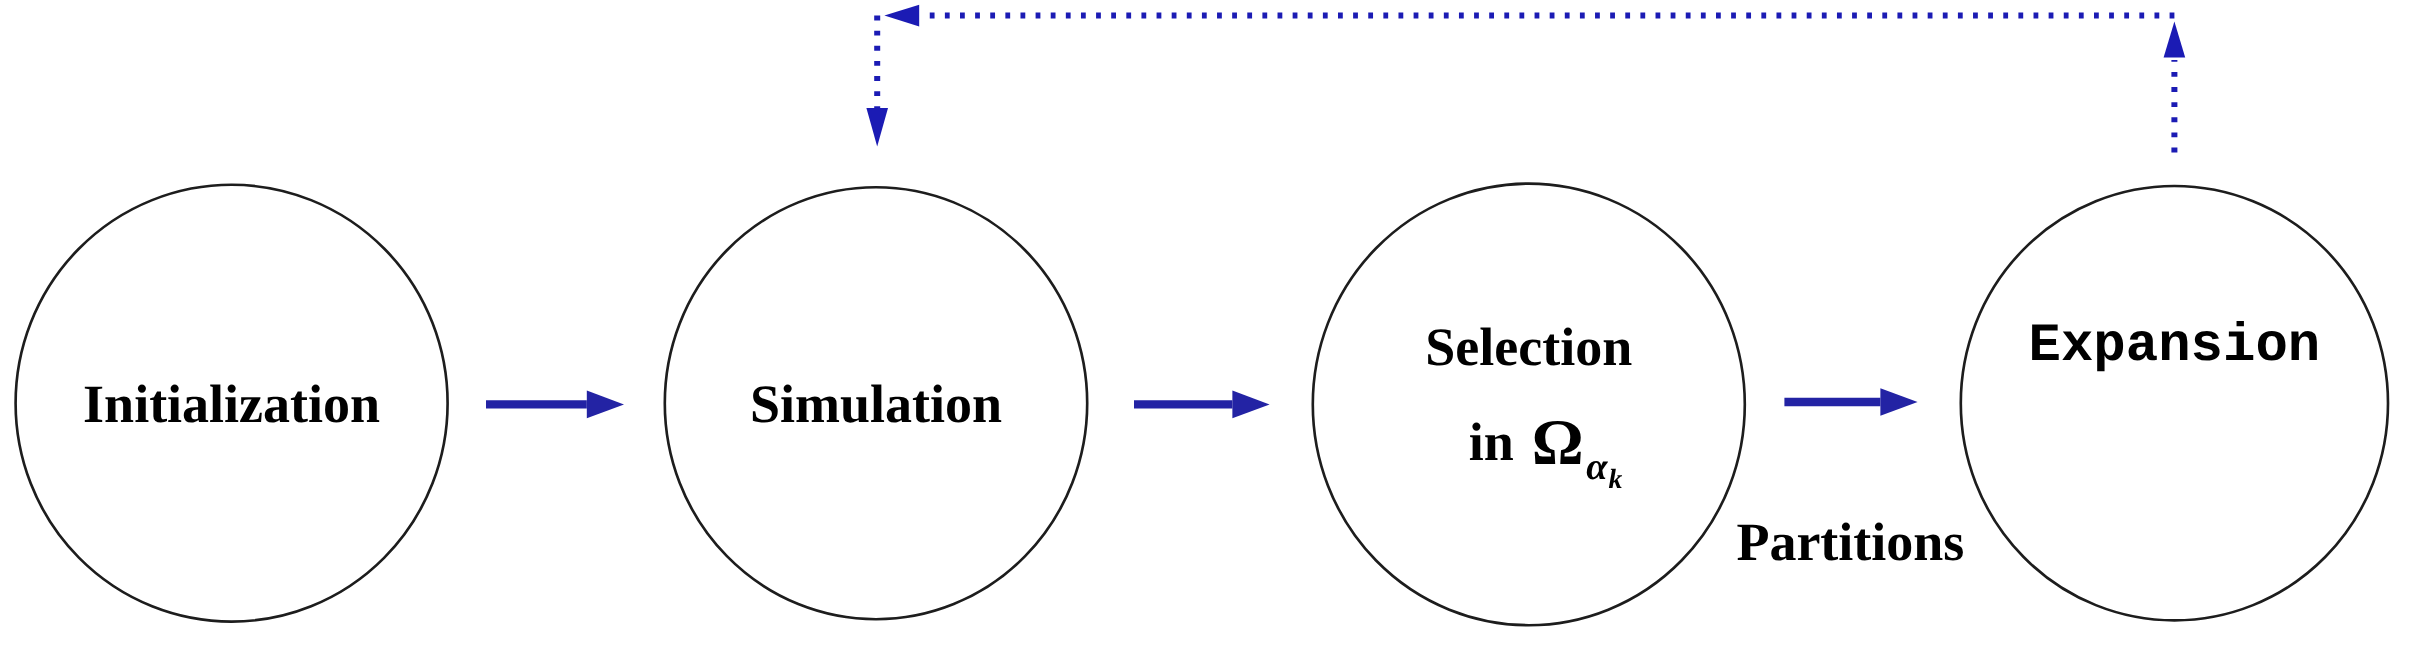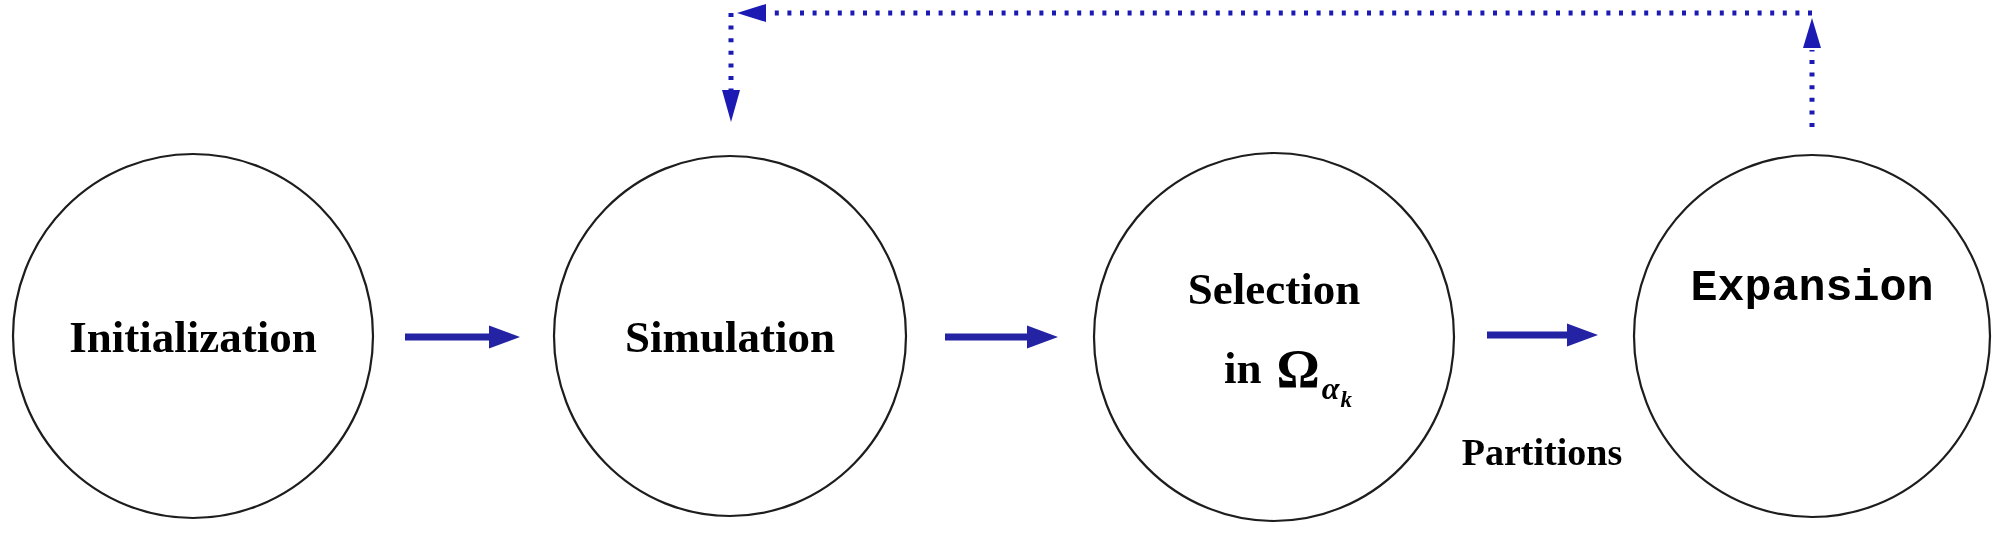--- a/index.html
+++ b/index.html
@@ -50,21 +50,21 @@
   }
   .sub-k {
     font-size: 23px;
     font-style: italic;
     vertical-align: -24px;
     margin-left: 1px;
   }
   .annotation {
     position: absolute;
     font-weight: bold;
-    font-size: 38px;
+    font-size: 45px;
     line-height: 52px;
     color: #000000;
     text-align: center;
     white-space: nowrap;
   }
 </style>
 </head>
 <body>
 
 <div id="canvas">

